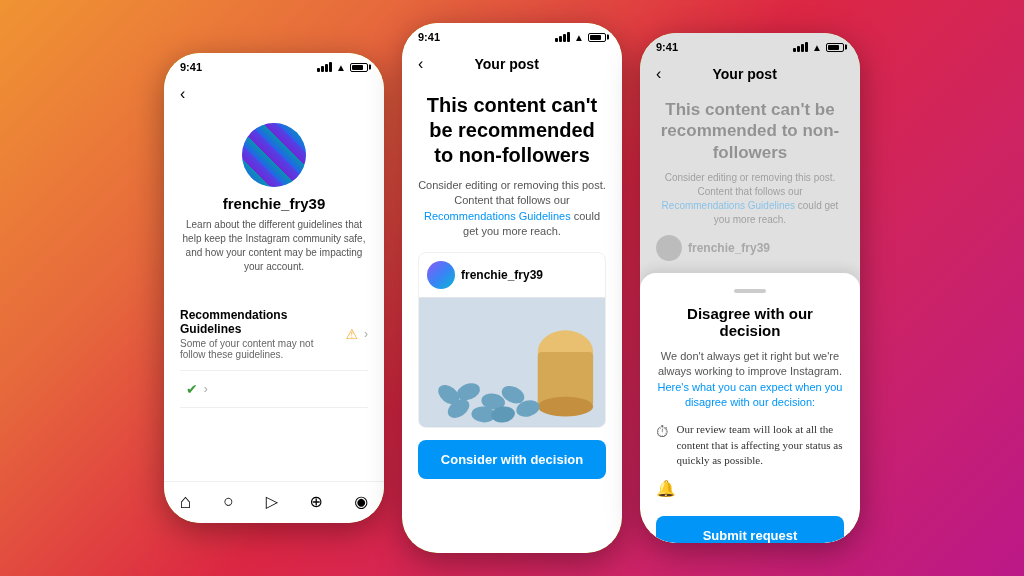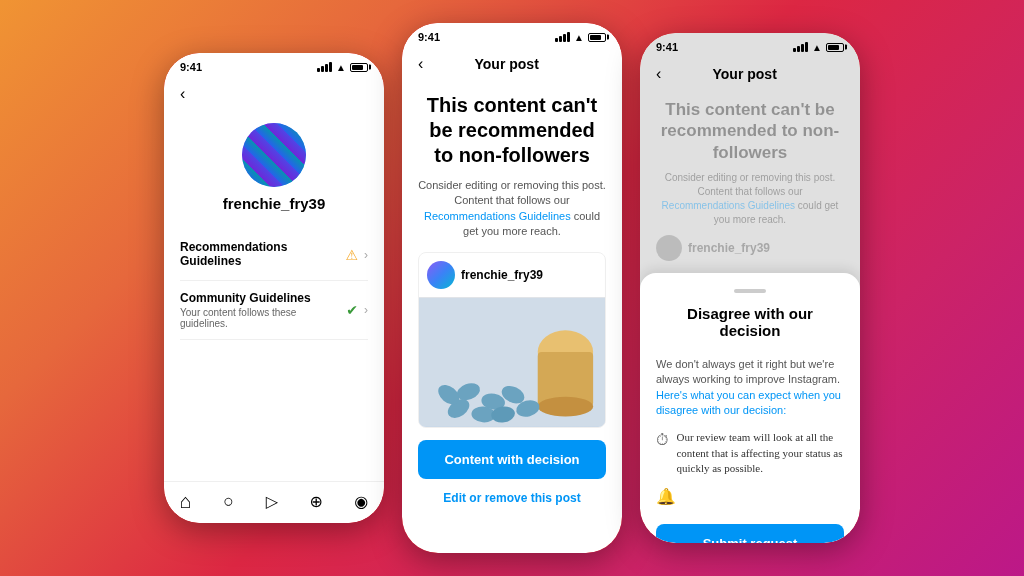--- a/index.html
+++ b/index.html
@@ -12,21 +12,21 @@
       justify-content: center;
       font-family: -apple-system, BlinkMacSystemFont, 'Segoe UI', sans-serif;
       overflow: hidden;
     }
     .phones-container {
       display: flex;
       gap: 18px;
       align-items: center;
     }
     .phone {
-      background: #ef4444;
+      background: #bef264;
       border-radius: 36px;
       box-shadow: 0 8px 32px rgba(0,0,0,0.35);
       overflow: hidden;
       position: relative;
     }
     .phone-1 { width: 220px; height: 470px; }
     .phone-2 { width: 220px; height: 530px; }
     .phone-3 { width: 220px; height: 510px; }
 
     .phone-screen { width: 100%; height: 100%; display: flex; flex-direction: column; background: #fff; border-radius: 36px; overflow: hidden; }
@@ -136,22 +136,22 @@
     .dimmed-sub { font-size: 10px; color: rgba(0,0,0,0.3); text-align: center; line-height: 1.4; margin-bottom: 8px; }
     .dimmed-user { display: flex; align-items: center; gap: 6px; opacity: 0.4; }
     .dimmed-avatar { width: 26px; height: 26px; border-radius: 50%; background: #888; }
     .dimmed-username { font-size: 12px; font-weight: 600; color: #555; }
     .bottom-sheet {
       background: #fff; border-radius: 16px 16px 0 0;
       padding: 16px; flex: 1;
       box-shadow: 0 -4px 12px rgba(0,0,0,0.1);
     }
     .sheet-handle { width: 32px; height: 4px; background: #ccc; border-radius: 2px; margin: 0 auto 12px; }
-    .sheet-title { font-size: 15px; font-weight: 700; color: #000; text-align: center; margin-bottom: 18px; }
-    .sheet-desc { font-size: 11px; color: #555; text-align: left; line-height: 1.4; margin-bottom: 12px; }
+    .sheet-title { font-size: 15px; font-weight: 700; color: #000; text-align: center; margin-bottom: 10px; }
+    .sheet-desc { font-size: 11px; color: #555; text-align: center; line-height: 1.4; margin-bottom: 12px; }
     .sheet-desc a { color: #0095f6; text-decoration: none; }
     .sheet-item { display: flex; align-items: flex-start; gap: 8px; margin-bottom: 10px; }
     .sheet-item-icon { font-size: 16px; color: #555; flex-shrink: 0; margin-top: 1px; }
     .sheet-item-text { font-size: 11px; color: #333; line-height: 1.4; font-family: Liberation Serif, serif; }
     .submit-btn {
       background: #0095f6; color: #fff; border: none; border-radius: 8px;
       padding: 12px; font-size: 13px; font-weight: 700; cursor: pointer;
       width: 100%; margin-top: 8px;
     }
   </style>
@@ -180,33 +180,31 @@
       <div class="nav-bar">
         <span class="back-arrow">‹</span>
         <span class="nav-spacer"></span>
       </div>
       <div class="screen1-content">
         <div class="avatar-section">
           <div class="avatar-circle">
             <div class="avatar-inner"></div>
           </div>
           <span class="username">frenchie_fry39</span>
+          <p class="account-desc">Learn about the different guidelines that help keep the Instagram community safe, and how your content may be impacting your account.</p>
         </div>
         <div class="guideline-item">
           <div class="guideline-text-wrap">
             <div class="guideline-title">Recommendations Guidelines</div>
+            <div class="guideline-sub">Some of your content may not follow these guidelines.</div>
           </div>
           <span class="guideline-icon warning-icon">⚠</span>
           <span class="chevron">›</span>
         </div>
         <div class="guideline-item">
-          <div class="guideline-text-wrap">
-            <div class="guideline-title">Community Guidelines</div>
-            <div class="guideline-sub">Your content follows these guidelines.</div>
-          </div>
           <span class="guideline-icon check-icon">✔</span>
           <span class="chevron">›</span>
         </div>
       </div>
       <div class="bottom-nav">
         <span class="bottom-nav-icon">⌂</span>
         <span class="bottom-nav-icon" style="font-size:18px;">○</span>
         <span class="bottom-nav-icon" style="font-size:16px;">▷</span>
         <span class="bottom-nav-icon" style="font-size:16px;">⊕</span>
         <span class="bottom-nav-icon" style="font-size:16px;">◉</span>
@@ -259,22 +257,21 @@
               <ellipse cx="75" cy="105" rx="12" ry="8" fill="#6ba3c0" transform="rotate(10, 75, 105)"></ellipse>
               <ellipse cx="40" cy="112" rx="12" ry="8" fill="#6ba3c0" transform="rotate(-35, 40, 112)"></ellipse>
               <ellipse cx="95" cy="98" rx="12" ry="8" fill="#6ba3c0" transform="rotate(25, 95, 98)"></ellipse>
               <ellipse cx="65" cy="118" rx="12" ry="8" fill="#6ba3c0" transform="rotate(5, 65, 118)"></ellipse>
               <ellipse cx="110" cy="112" rx="12" ry="8" fill="#6ba3c0" transform="rotate(-15, 110, 112)"></ellipse>
               <ellipse cx="30" cy="98" rx="12" ry="8" fill="#6ba3c0" transform="rotate(40, 30, 98)"></ellipse>
               <ellipse cx="85" cy="118" rx="12" ry="8" fill="#5e9ab8" transform="rotate(-8, 85, 118)"></ellipse>
             </svg>
           </div>
         </div>
-        <button class="disagree-btn">Content with decision</button>
-        <div class="edit-link">Edit or remove this post</div>
+        <button class="disagree-btn">Consider with decision</button>
       </div>
     </div>
   </div>
 
   <div class="phone phone-3">
     <div class="phone-screen" style="background:#e0e0e0;">
       <div class="status-bar" style="background:#e0e0e0;">
         <span>9:41</span>
         <div class="status-bar-right">
           <div class="signal-bars">

